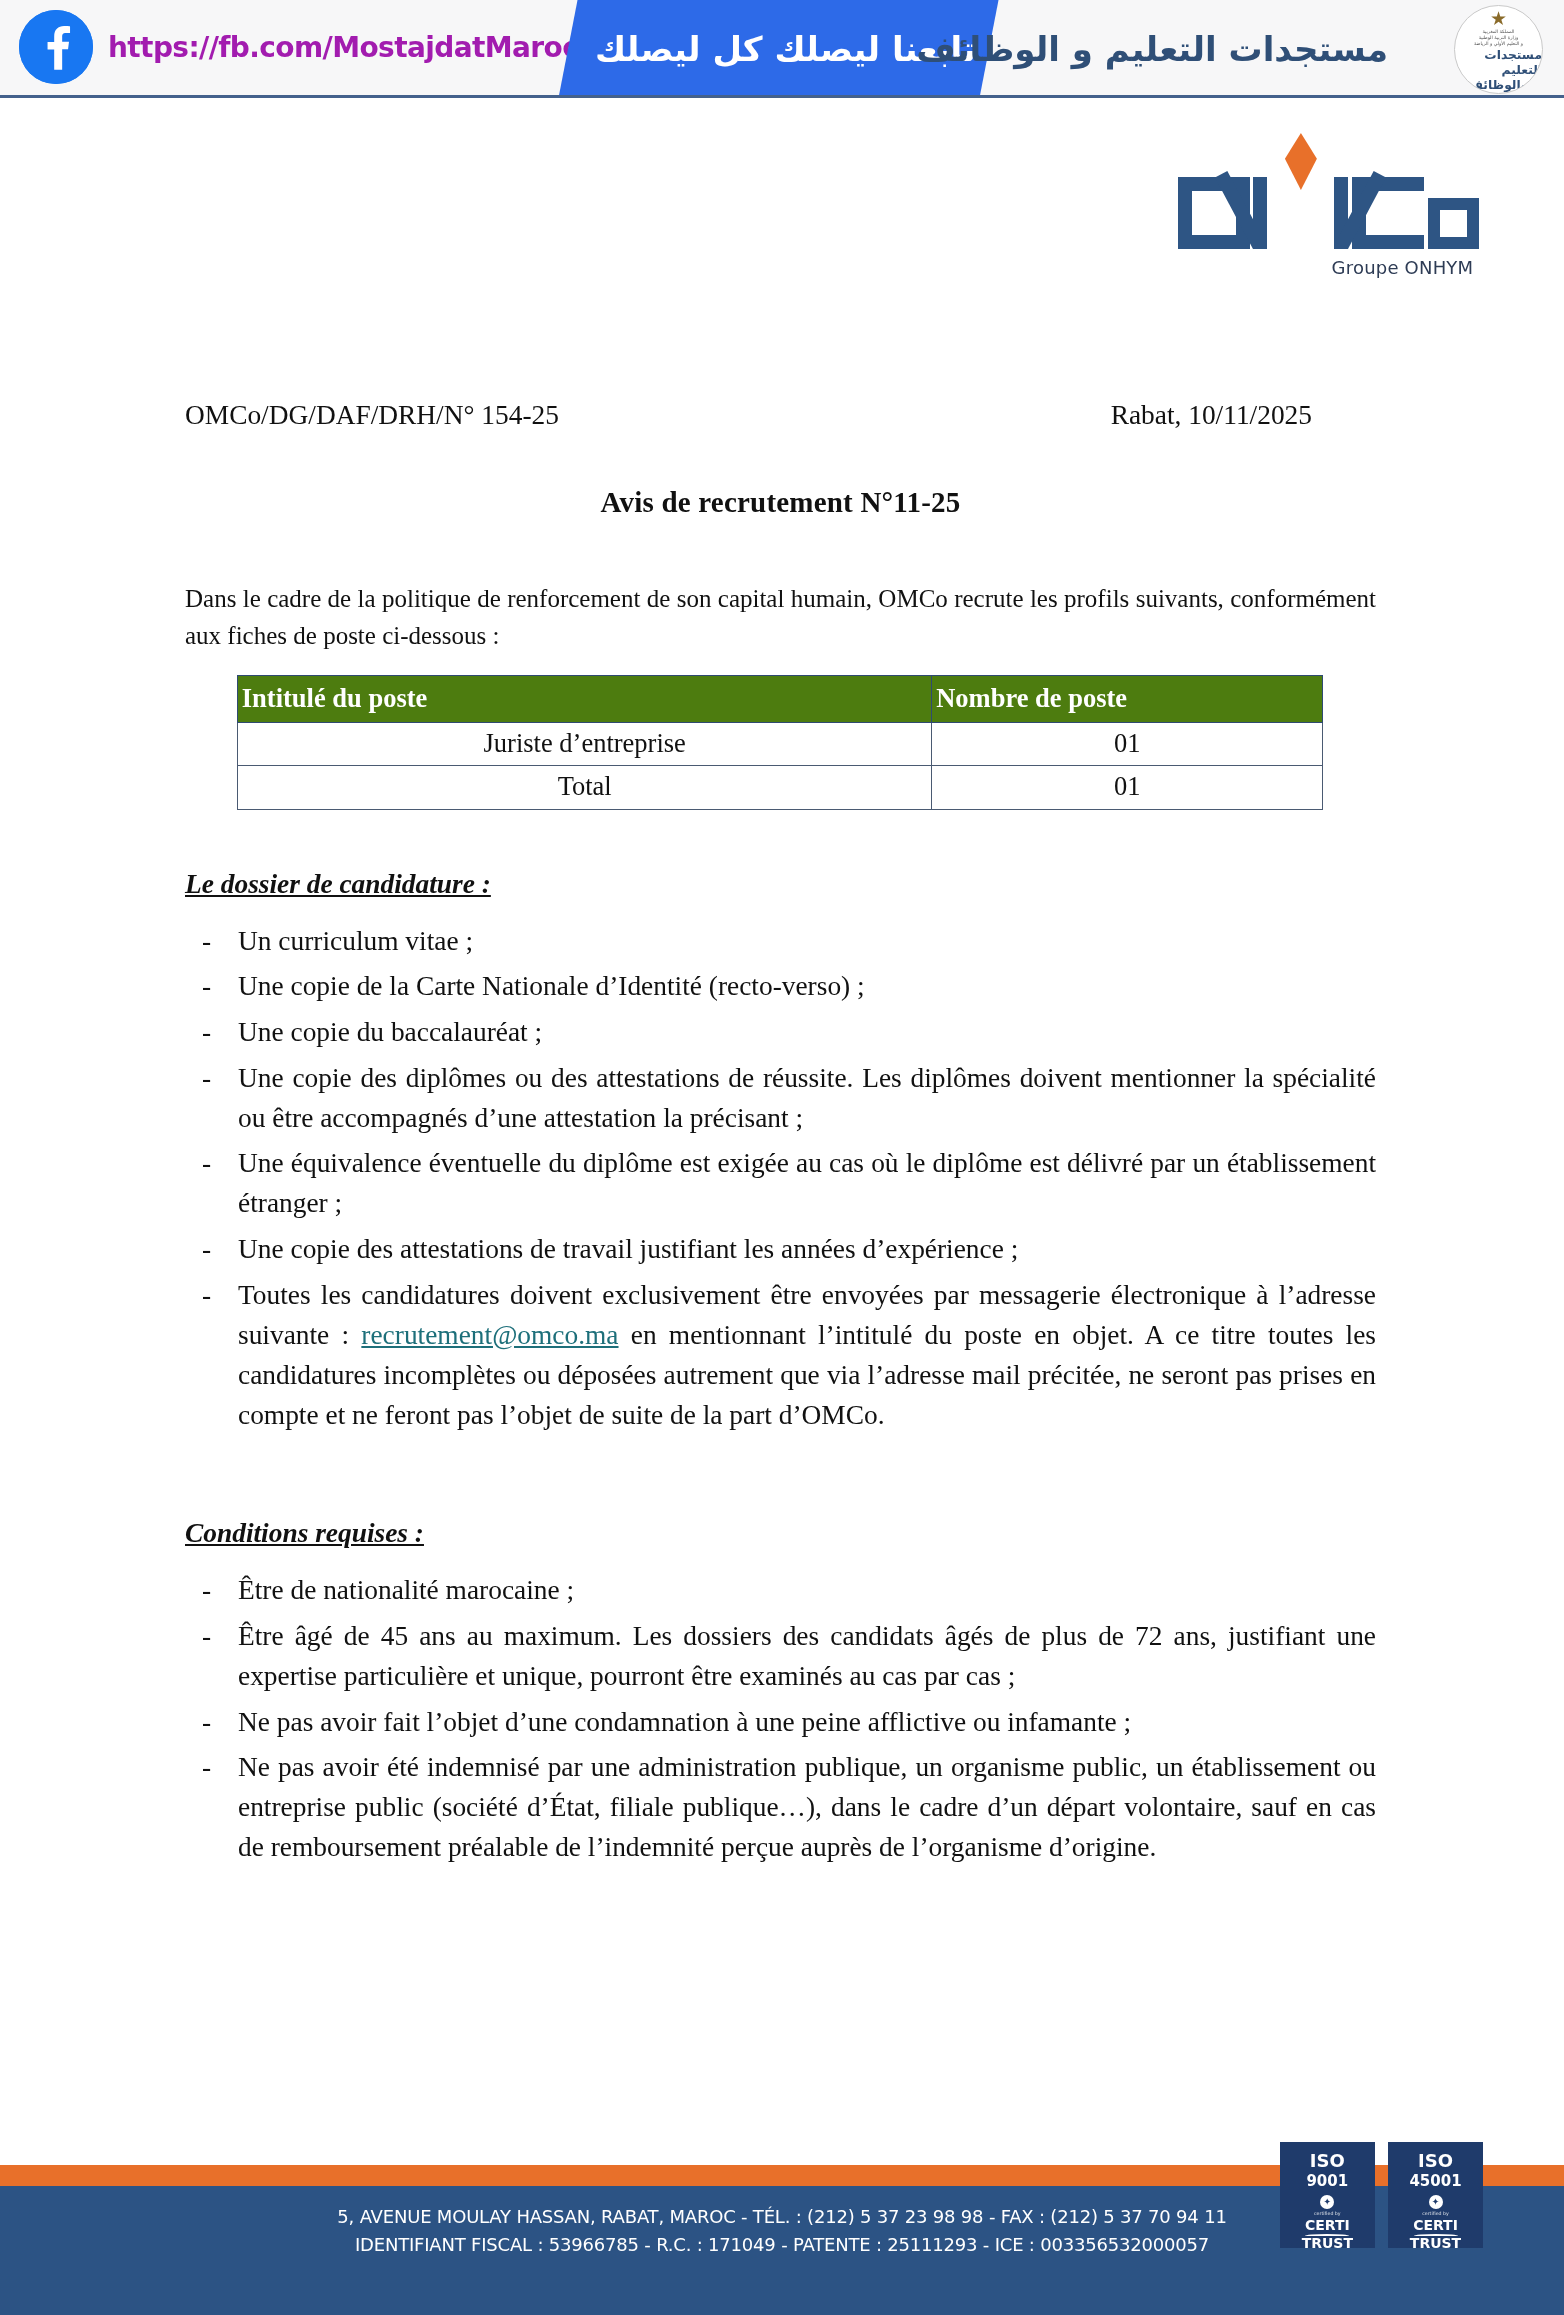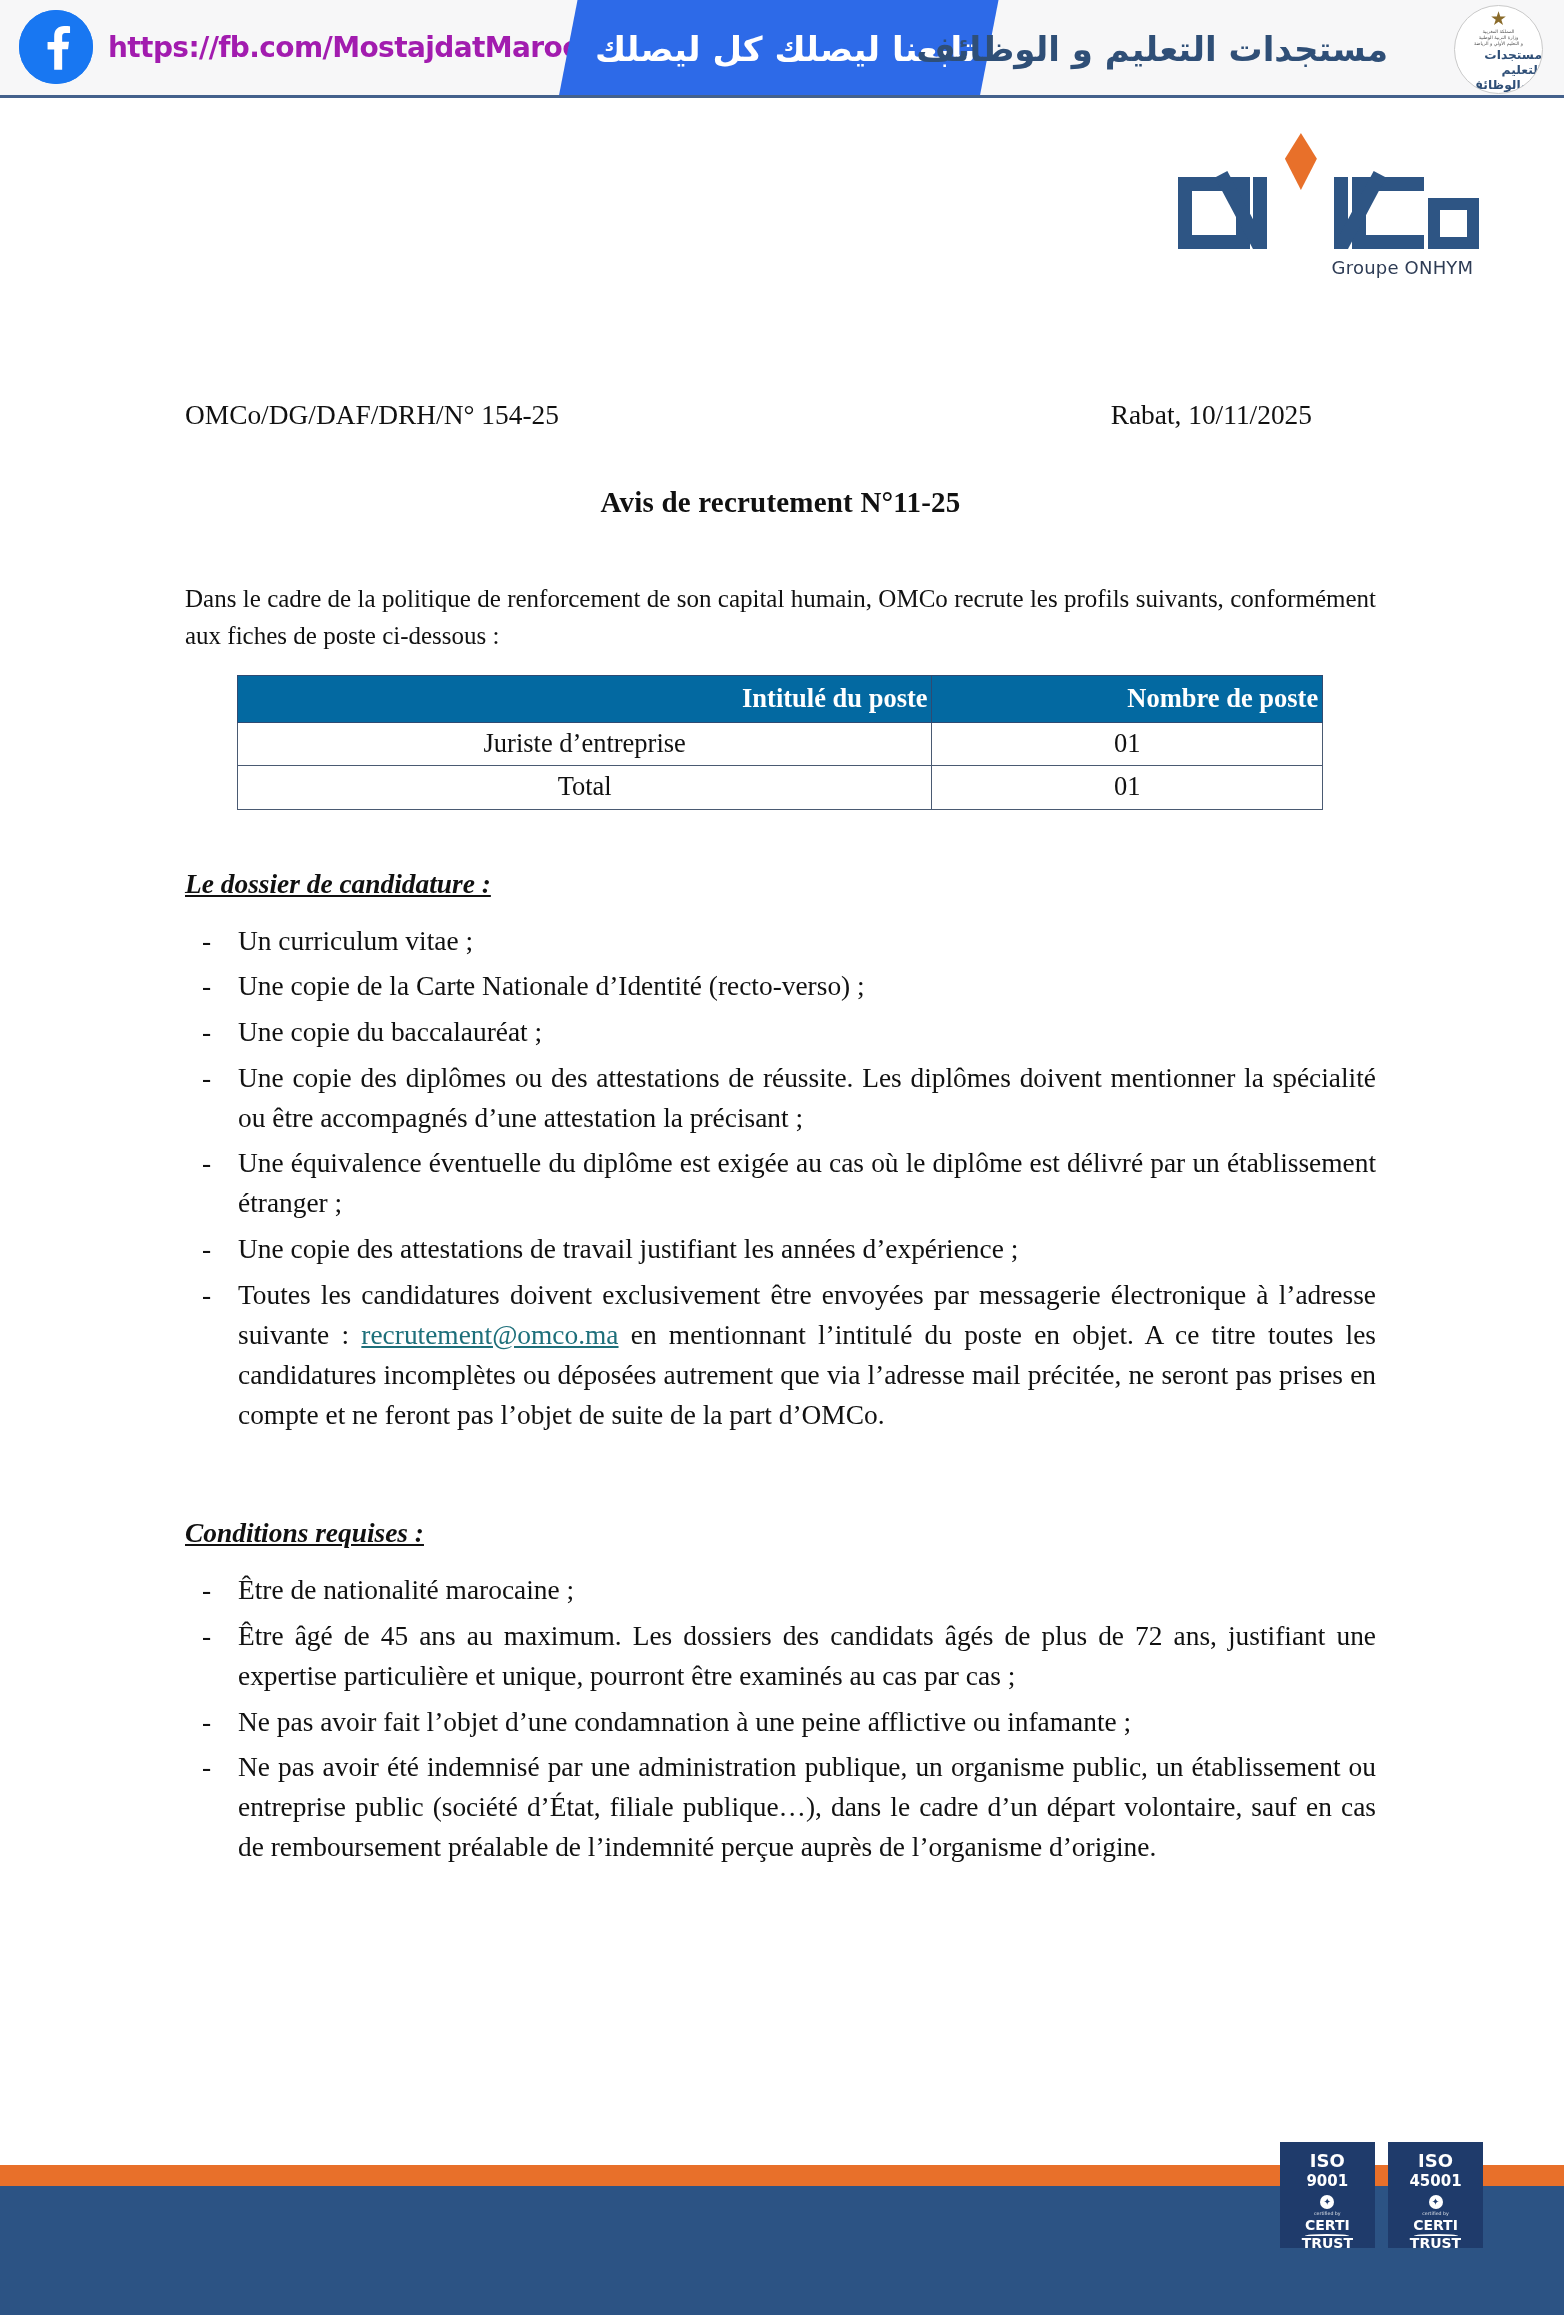--- a/index.html
+++ b/index.html
@@ -205,26 +205,26 @@
     text-align: justify;
   }
 
   table.posts {
     margin: 21px 0 0 52px;
     width: 1086px;
     border-collapse: collapse;
     font-size: 26.5px;
   }
   table.posts th {
-    background: #0369a1;
+    background: #4d7c0f;
     color: #ffffff;
     font-weight: bold;
     padding: 6.6px 3.8px 8.5px;
     border: 0.9px solid #2f4a72;
-    text-align: right;
+    text-align: left;
     font-size: 26.5px;
   }
   table.posts td {
     border: 0.9px solid #4a5a72;
     text-align: center;
     padding: 4.7px 3.8px 6.6px;
   }
   table.posts td.total { font-weight: normal; }
   table.posts col.c1 { width: 64%; }
   table.posts col.c2 { width: 36%; }
@@ -450,16 +450,20 @@
         <div class="iso-word">ISO</div>
         <div class="iso-num">45001</div>
         <div class="iso-glyph">✦</div>
         <div class="iso-cert">certified by</div>
         <div class="iso-certi">CERTI</div>
         <div class="iso-arc"></div>
         <div class="iso-trust">TRUST</div>
       </div>
     </div>
 
+    <div class="footer-text">
+      <div>5, AVENUE MOULAY HASSAN, RABAT, MAROC - TÉL. : (212) 5 37 23 98 98 - FAX : (212) 5 37 70 94 11</div>
+      <div>IDENTIFIANT FISCAL : 53966785 - R.C. : 171049 - PATENTE : 25111293 - ICE : 003356532000057</div>
+    </div>
   </div>
 
 </div>
 
 
 </body></html>

